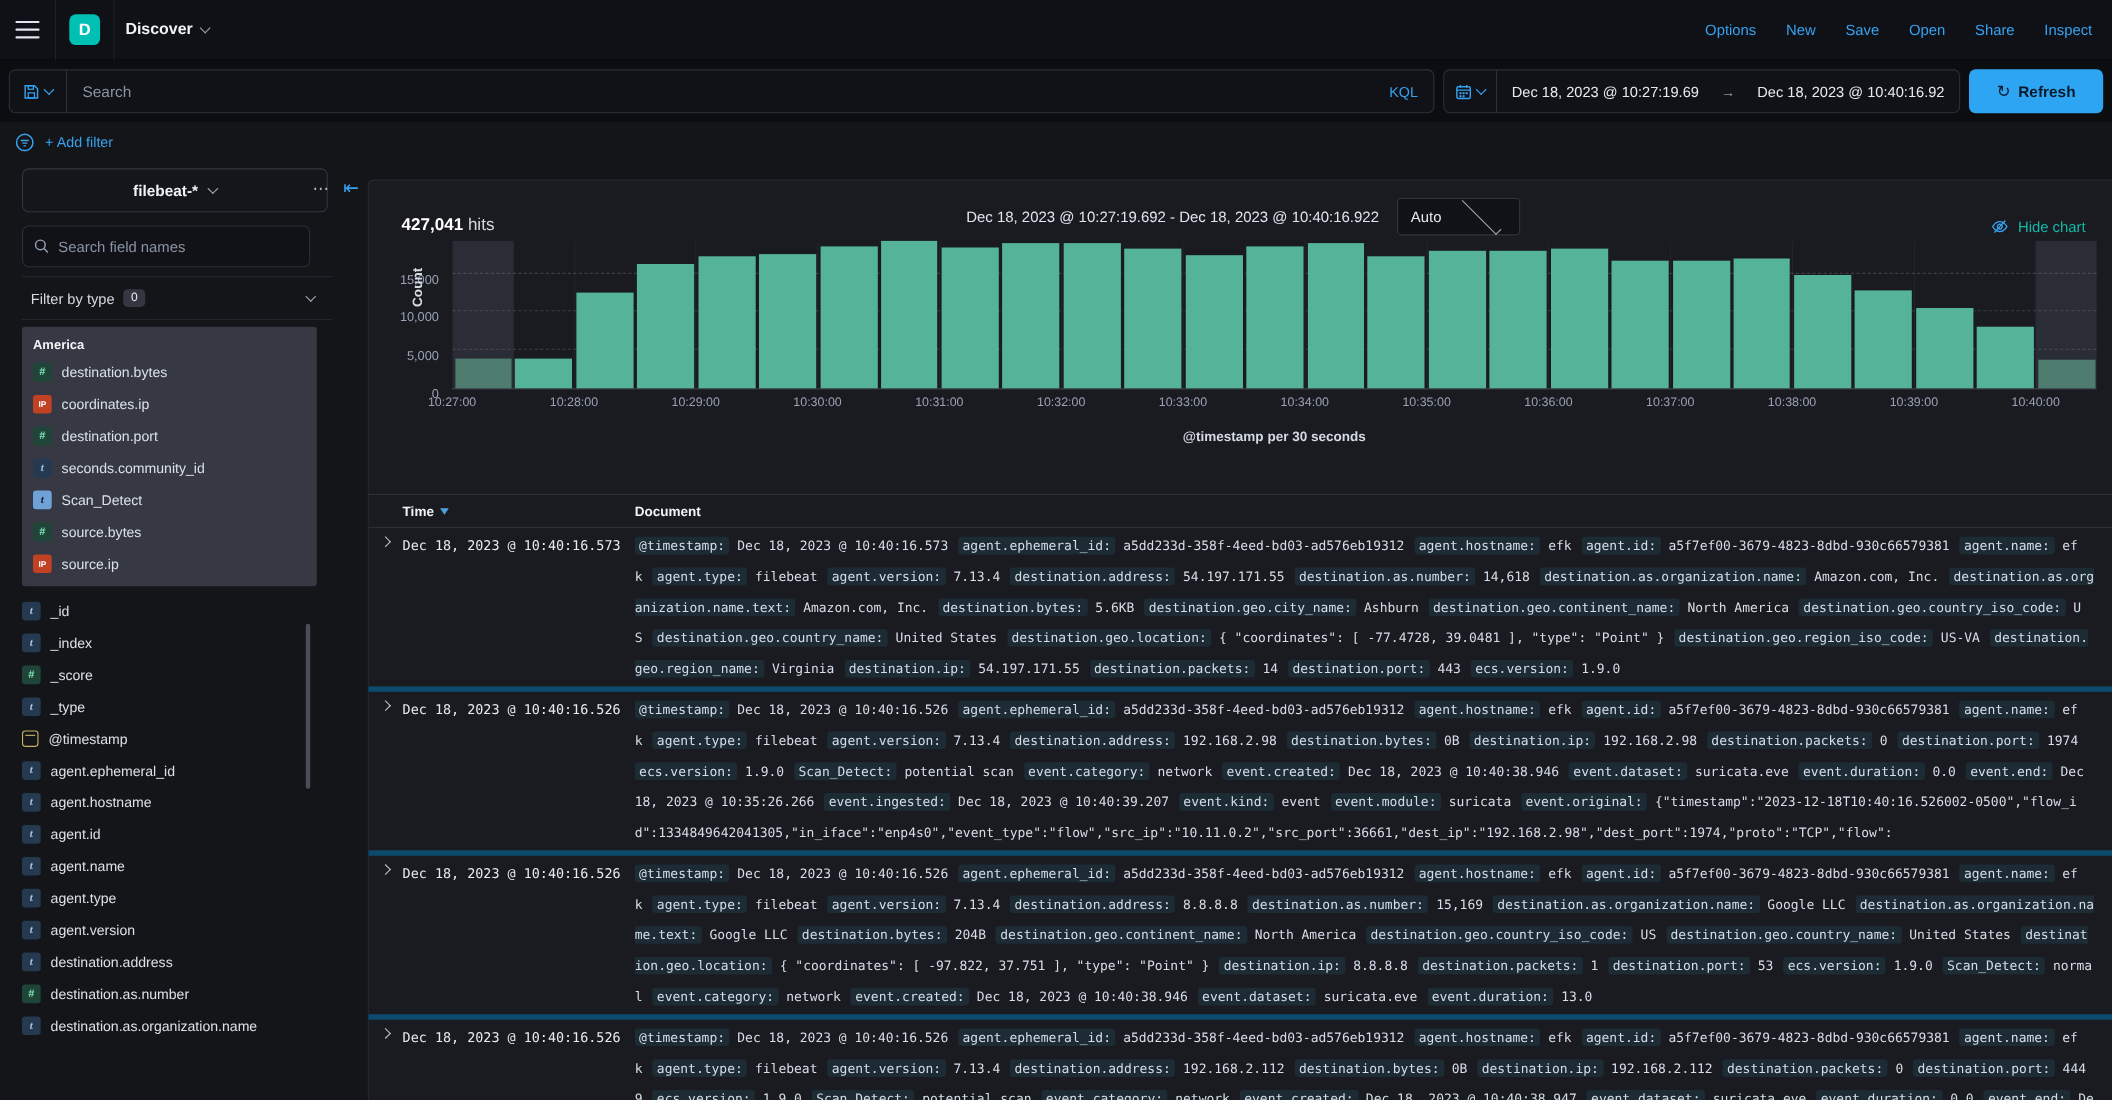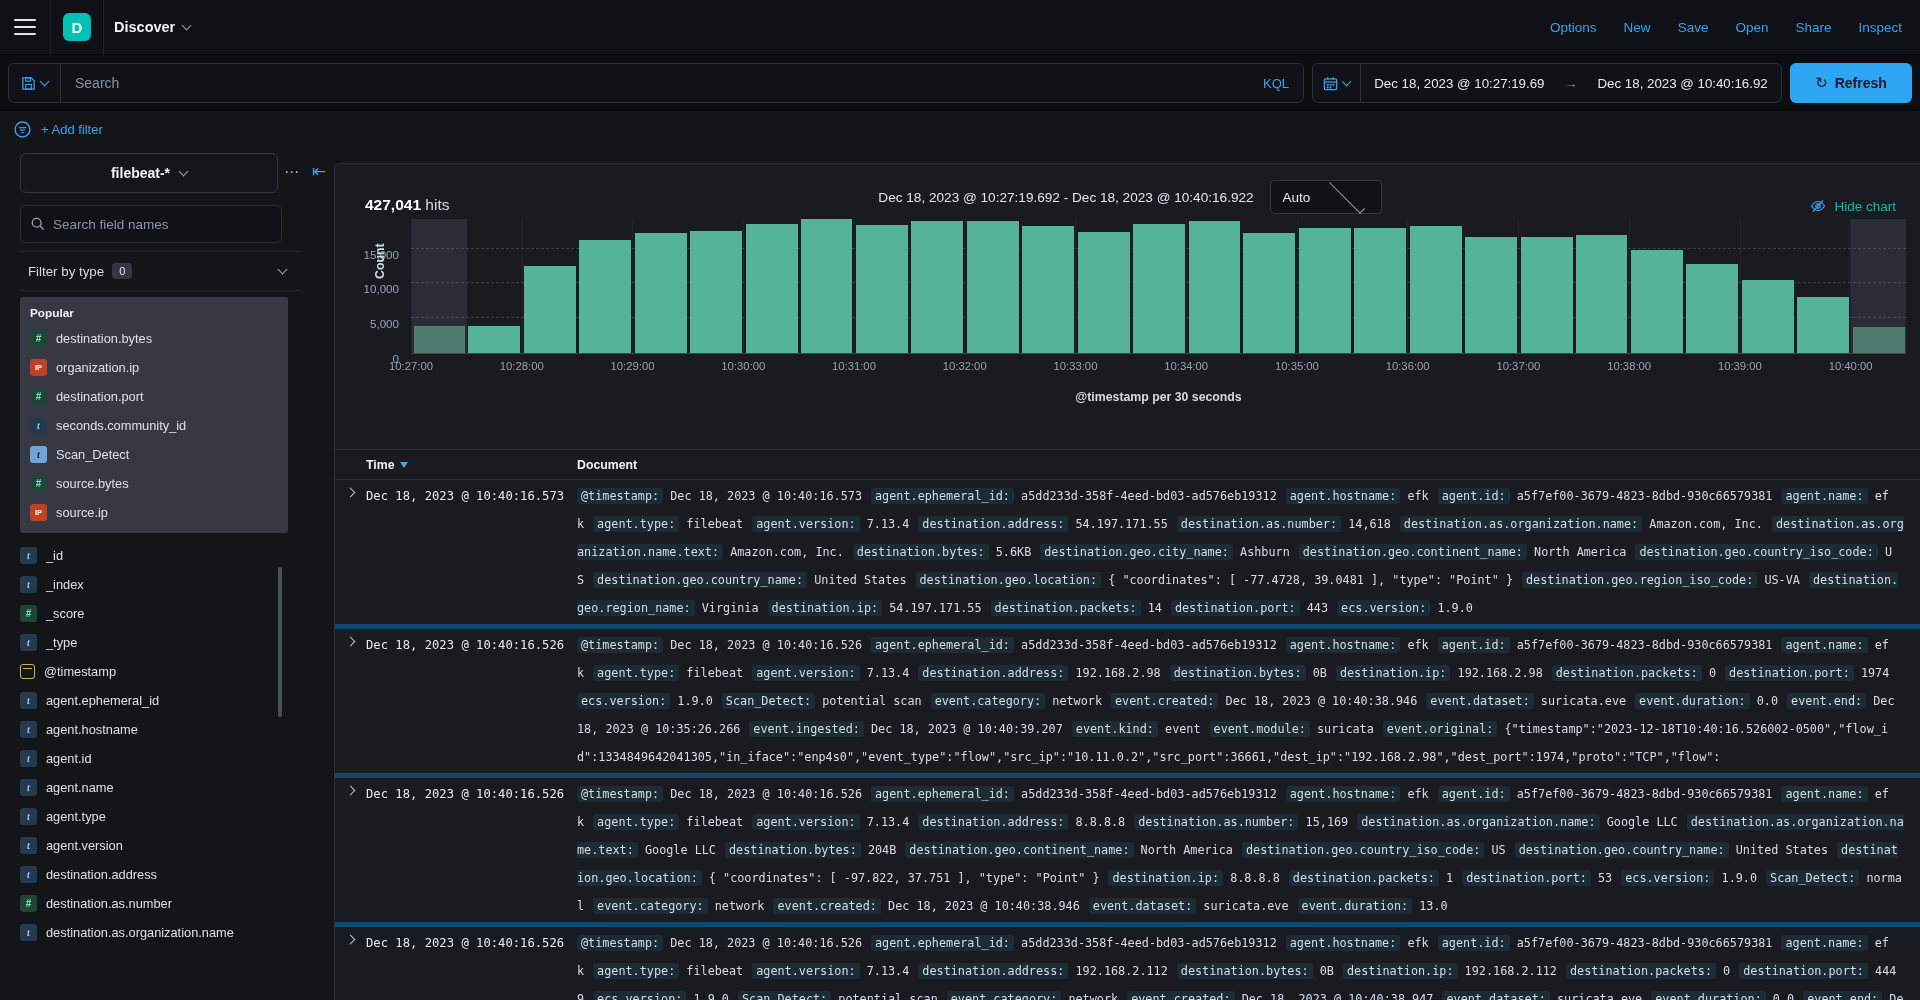--- a/index.html
+++ b/index.html
@@ -51,21 +51,21 @@
   
   .filterrow { height:36px; background:#141519; display:flex; align-items:center;
     padding:0 14px; gap:10px; }
   .addfilter { color:#36a2ef; font-size:13px; cursor:pointer; }
 
   
   .bodyrow { display:flex; height:908px; position:relative; }
 
   
   .sidebar { width:302px; position:relative; padding:4px 0 0 20px; flex-shrink:0; }
-  .idxbtn { width:258px; height:40px; margin-top:2px; background:#15161c;
+  .idxbtn { width:278px; height:40px; margin-top:2px; background:#15161c;
     border:1px solid #33363f; border-radius:6px; color:#f0f3f8; font-weight:bold;
     font-size:14px; display:flex; align-items:center; justify-content:center; gap:10px;
     cursor:pointer; font-family:inherit; }
   .sb-iconpair { position:absolute; left:284px; top:14px; display:flex; gap:12px;
     align-items:center; }
   .dots3 { color:#aeb6c2; font-size:15px; letter-spacing:1px; cursor:pointer; }
   .collapse { color:#36a2ef; font-size:17px; cursor:pointer; }
   .fsearch { width:262px; height:38px; margin-top:12px; background:#101218;
     border:1px solid #2c2f38; border-radius:6px; display:flex; align-items:center;
     padding:0 10px; gap:8px; }
@@ -241,29 +241,29 @@
         <line x1="10.3" y1="10.3" x2="14.3" y2="14.3" stroke="#98a2b3" stroke-width="1.5"></line>
       </svg>
       <span>Search field names</span>
     </div>
     <div class="ftype">
       <span class="lbl">Filter by type</span>
       <span class="badge">0</span>
       <span class="chev" style="margin-left:auto;margin-right:6px"></span>
     </div>
     <div class="popular">
-      <div class="plabel">Popular</div>
+      <div class="plabel">America</div>
       <div id="popular-list">
           <div class="fitem">
             <span class="ficon fi-number">#</span>
             <span class="flabel">destination.bytes</span>
           </div>
           <div class="fitem">
             <span class="ficon fi-ip">IP</span>
-            <span class="flabel">organization.ip</span>
+            <span class="flabel">coordinates.ip</span>
           </div>
           <div class="fitem">
             <span class="ficon fi-number">#</span>
             <span class="flabel">destination.port</span>
           </div>
           <div class="fitem">
             <span class="ficon fi-keyword">t</span>
             <span class="flabel">seconds.community_id</span>
           </div>
           <div class="fitem">

